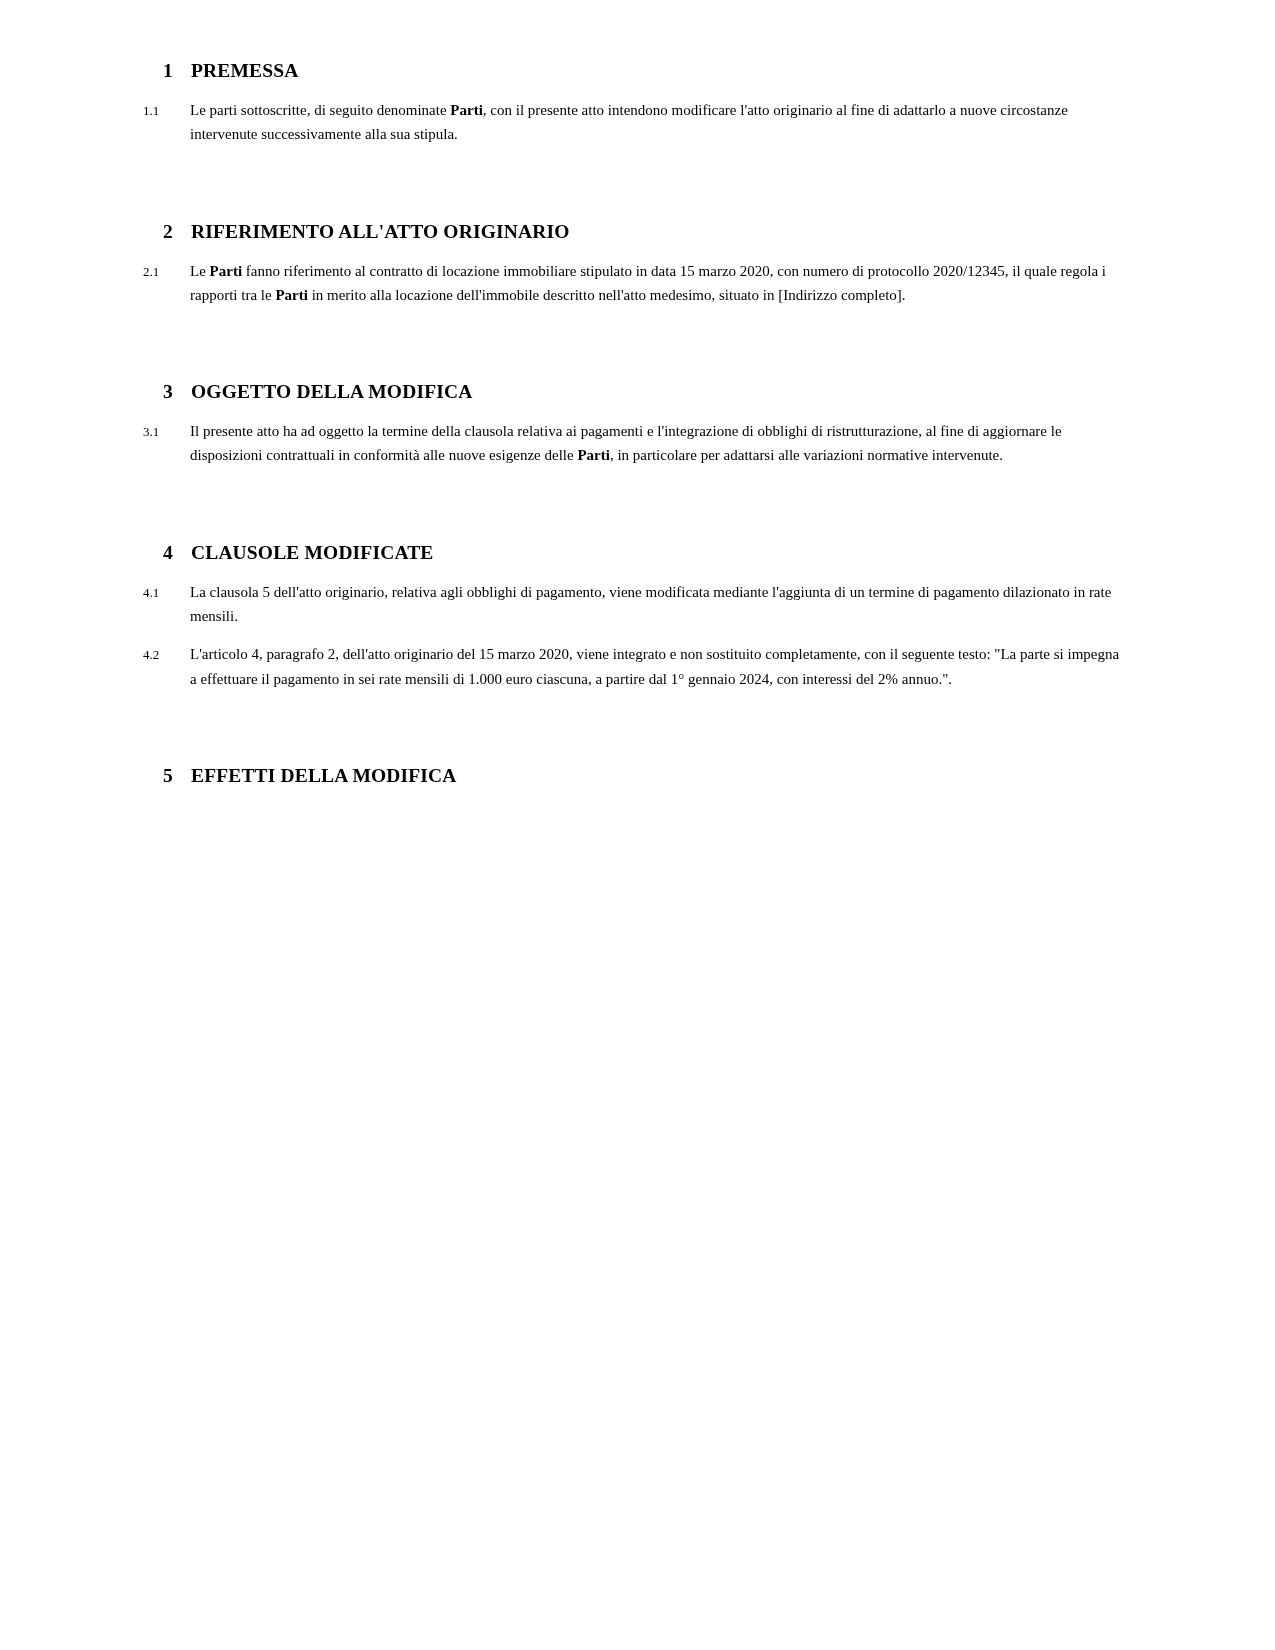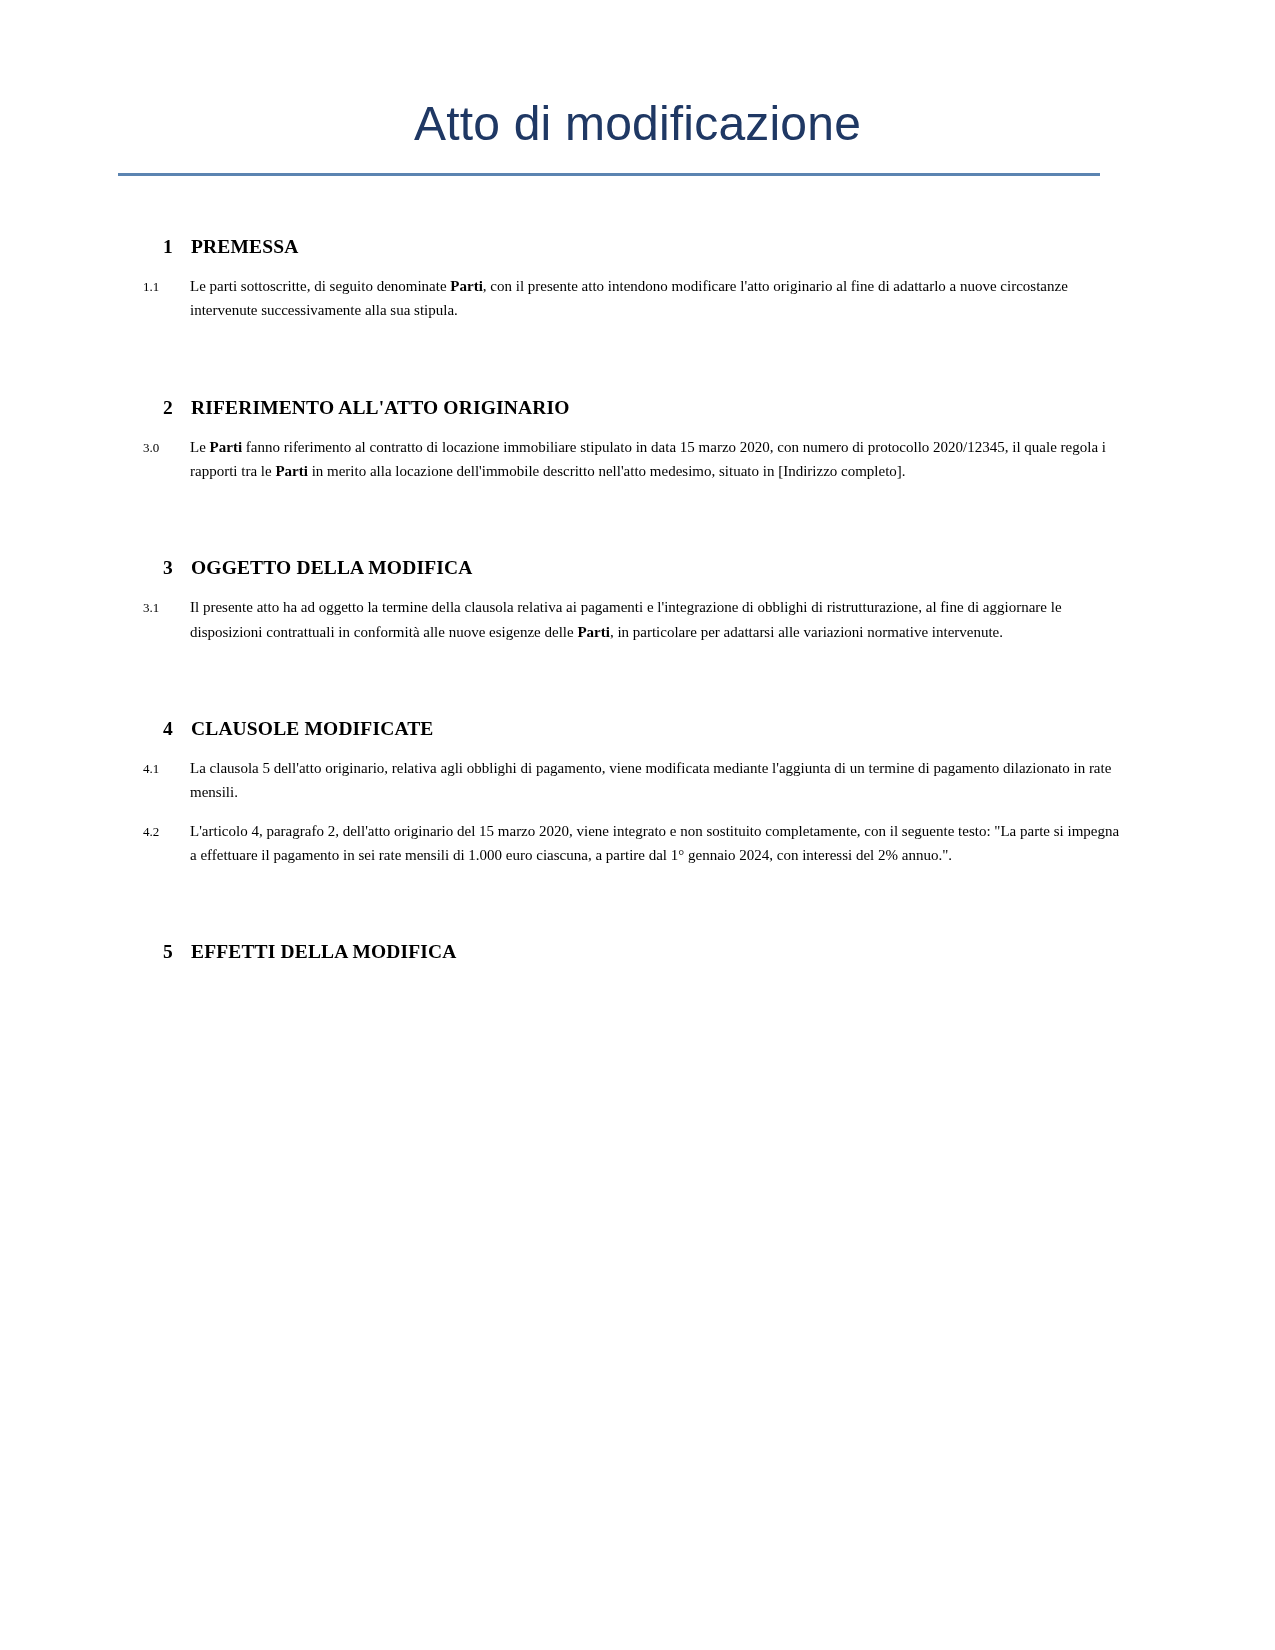--- a/index.html
+++ b/index.html
@@ -98,44 +98,40 @@
 
   .sec-gap { height: 26px; }
 
   b, strong { font-weight: bold; }
 </style>
 </head>
 <body>
 
 <div class="page">
 
-  <div class="title-block">
-    <h1 class="doc-title">Atto di modificazione</h1>
-    <div class="title-rule"></div>
-  </div>
 
   <div class="content" id="content-root">
       <div class="section">
         <div class="section-heading">
           <span class="num">1</span>
           <span class="heading-text">PREMESSA</span>
         </div>
         <div class="clause">
           <span class="num">1.1</span>
           <span class="body"><span>Le parti sottoscritte, di seguito denominate </span><b>Parti</b><span>, con il presente atto intendono modificare l'atto originario al fine di adattarlo a nuove circostanze intervenute successivamente alla sua stipula.</span></span>
         </div>
       </div>
       <div class="sec-gap"></div>
       <div class="section">
         <div class="section-heading">
           <span class="num">2</span>
           <span class="heading-text">RIFERIMENTO ALL'ATTO ORIGINARIO</span>
         </div>
         <div class="clause">
-          <span class="num">3.0</span>
+          <span class="num">2.1</span>
           <span class="body"><span>Le </span><b>Parti</b><span> fanno riferimento al contratto di locazione immobiliare stipulato in data 15 marzo 2020, con numero di protocollo 2020/12345, il quale regola i rapporti tra le </span><b>Parti</b><span> in merito alla locazione dell'immobile descritto nell'atto medesimo, situato in [Indirizzo completo].</span></span>
         </div>
       </div>
       <div class="sec-gap"></div>
       <div class="section">
         <div class="section-heading">
           <span class="num">3</span>
           <span class="heading-text">OGGETTO DELLA MODIFICA</span>
         </div>
         <div class="clause">

